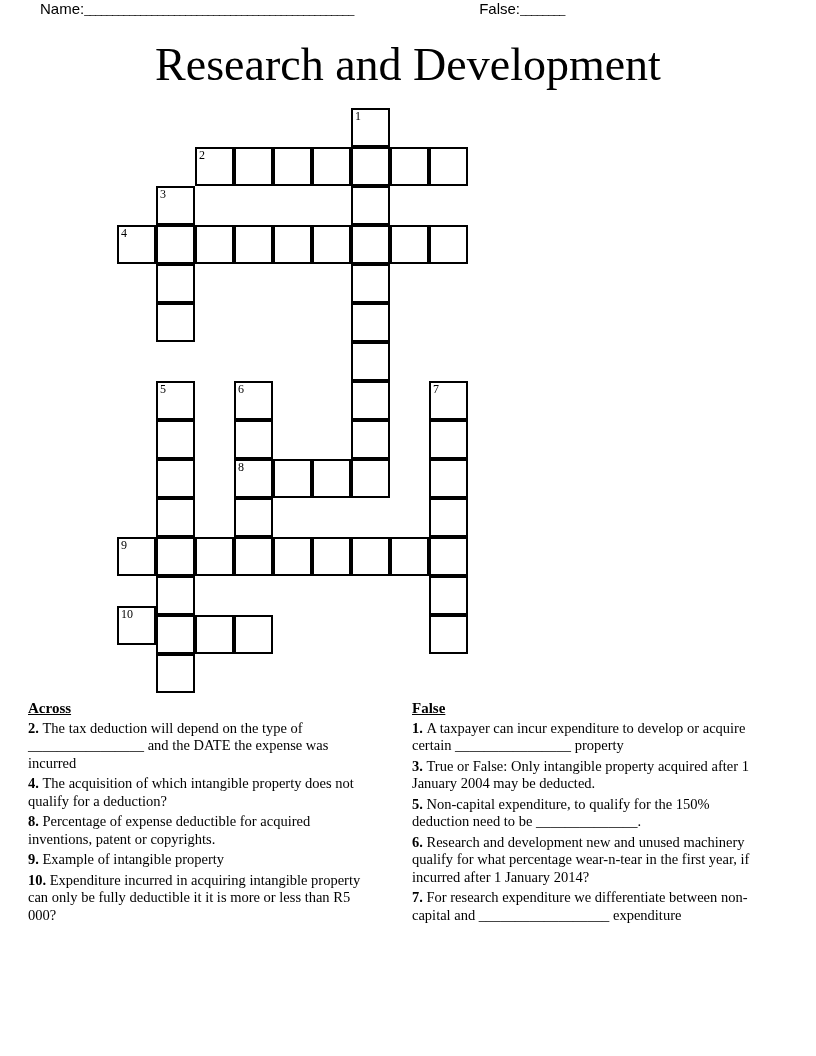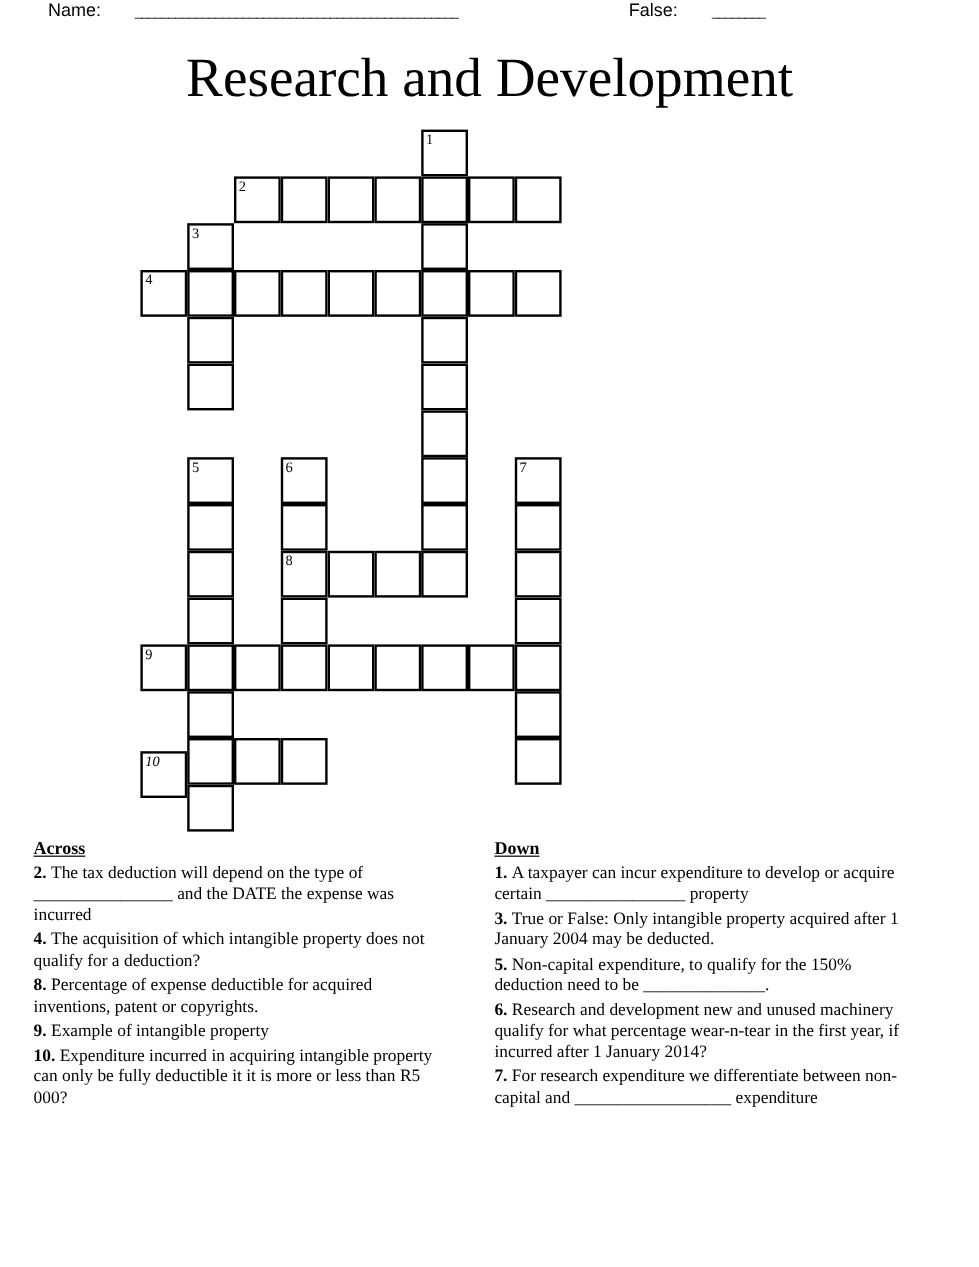--- a/index.html
+++ b/index.html
@@ -14,21 +14,20 @@
     overflow: hidden;
   }
 
   
   #header-row {
     position: absolute;
     left: 0; top: 0;
     width: 685px; height: 30px;
     display: flex;
     align-items: baseline;
-    gap: 28px;
   }
   .hdr-label {
     font-family: "Liberation Sans", sans-serif;
     font-size: 15px;
     white-space: pre;
   }
   .hdr-rule {
     font-family: "Liberation Sans", sans-serif;
     font-size: 11px;
     letter-spacing: -0.5px;
@@ -179,21 +178,21 @@
     <div class="cw-cell" style="left: 156px; top: 537px;"></div>
     <div class="cw-cell" style="left: 195px; top: 537px;"></div>
     <div class="cw-cell" style="left: 234px; top: 537px;"></div>
     <div class="cw-cell" style="left: 273px; top: 537px;"></div>
     <div class="cw-cell" style="left: 312px; top: 537px;"></div>
     <div class="cw-cell" style="left: 351px; top: 537px;"></div>
     <div class="cw-cell" style="left: 390px; top: 537px;"></div>
     <div class="cw-cell" style="left: 429px; top: 537px;"></div>
     <div class="cw-cell" style="left: 156px; top: 576px;"></div>
     <div class="cw-cell" style="left: 429px; top: 576px;"></div>
-    <div class="cw-cell" style="left: 117px; top: 626px; font-style: italic;">
+    <div class="cw-cell" style="left: 117px; top: 606px;">
       <span class="cw-num">10</span>
     </div>
     <div class="cw-cell" style="left: 156px; top: 615px;"></div>
     <div class="cw-cell" style="left: 195px; top: 615px;"></div>
     <div class="cw-cell" style="left: 234px; top: 615px;"></div>
     <div class="cw-cell" style="left: 429px; top: 615px;"></div>
     <div class="cw-cell" style="left: 156px; top: 654px;"></div>
   </div>
 
 <div id="clues">
@@ -201,21 +200,21 @@
     <div class="clue-heading">Across</div>
     <div id="across-list">
         <div class="clue-item"><span class="clue-num">2. </span><span>The tax deduction will depend on the type of ________________ and the DATE the expense was incurred</span></div>
         <div class="clue-item"><span class="clue-num">4. </span><span>The acquisition of which intangible property does not qualify for a deduction?</span></div>
         <div class="clue-item"><span class="clue-num">8. </span><span>Percentage of expense deductible for acquired inventions, patent or copyrights.</span></div>
         <div class="clue-item"><span class="clue-num">9. </span><span>Example of intangible property</span></div>
         <div class="clue-item"><span class="clue-num">10. </span><span>Expenditure incurred in acquiring intangible property can only be fully deductible it it is more or less than R5 000?</span></div>
       </div>
   </div>
   <div class="clue-col" id="down-col">
-    <div class="clue-heading">Down</div>
+    <div class="clue-heading">False</div>
     <div id="down-list">
         <div class="clue-item"><span class="clue-num">1. </span><span>A taxpayer can incur expenditure to develop or acquire certain ________________ property</span></div>
         <div class="clue-item"><span class="clue-num">3. </span><span>True or False: Only intangible property acquired after 1 January 2004 may be deducted.</span></div>
         <div class="clue-item"><span class="clue-num">5. </span><span>Non-capital expenditure, to qualify for the 150% deduction need to be ______________.</span></div>
         <div class="clue-item"><span class="clue-num">6. </span><span>Research and development new and unused machinery qualify for what percentage wear-n-tear in the first year, if incurred after 1 January 2014?</span></div>
         <div class="clue-item"><span class="clue-num">7. </span><span>For research expenditure we differentiate between non-capital and __________________ expenditure</span></div>
       </div>
   </div>
 </div>
 

